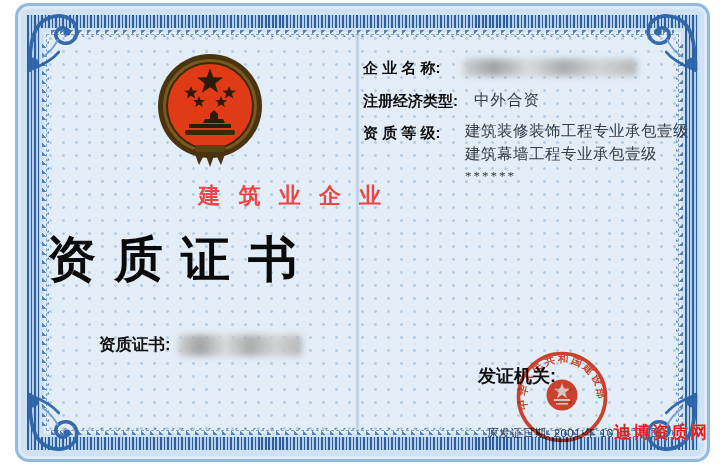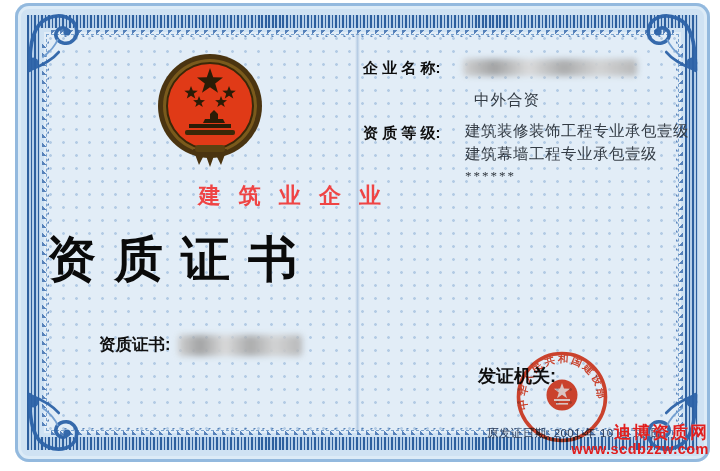--- a/index.html
+++ b/index.html
@@ -130,20 +130,21 @@
     <div class="main-title">资质证书</div>
 
     <div class="certno-row">
       <span class="certno-label">资质证书:</span><span class="redact certno-redact"></span>
     </div>
 
 
     <div class="f-label" style="top:56px;">企 业 名 称:</div>
     <div class="redact name-redact"></div>
 
+    <div class="f-label" style="top:89px;">注册经济类型:</div>
     <div class="type-value">中外合资</div>
 
     <div class="f-label" style="top:121px;">资 质 等 级:</div>
     <div class="grade-values">
       <div>建筑装修装饰工程专业承包壹级</div>
       <div>建筑幕墙工程专业承包壹级</div>
       <div class="grade-stars">******</div>
     </div>
 
     <div class="authority-label">发证机关:</div>
@@ -163,15 +164,14 @@
     </svg>
 
     <div class="orig-date">
       <span>原发证日期:</span>
       <span>2001 年 10 月 16 日</span>
     </div>
   </div>
 
   <div class="watermark">
     <div class="wm-name" style="color: rgb(224, 31, 31);">迪博资质网</div>
-    <div class="wm-url" style="color: rgb(224, 31, 31);">www.scdbzzw.com</div>
   </div>
 </div>
 
 </body></html>

